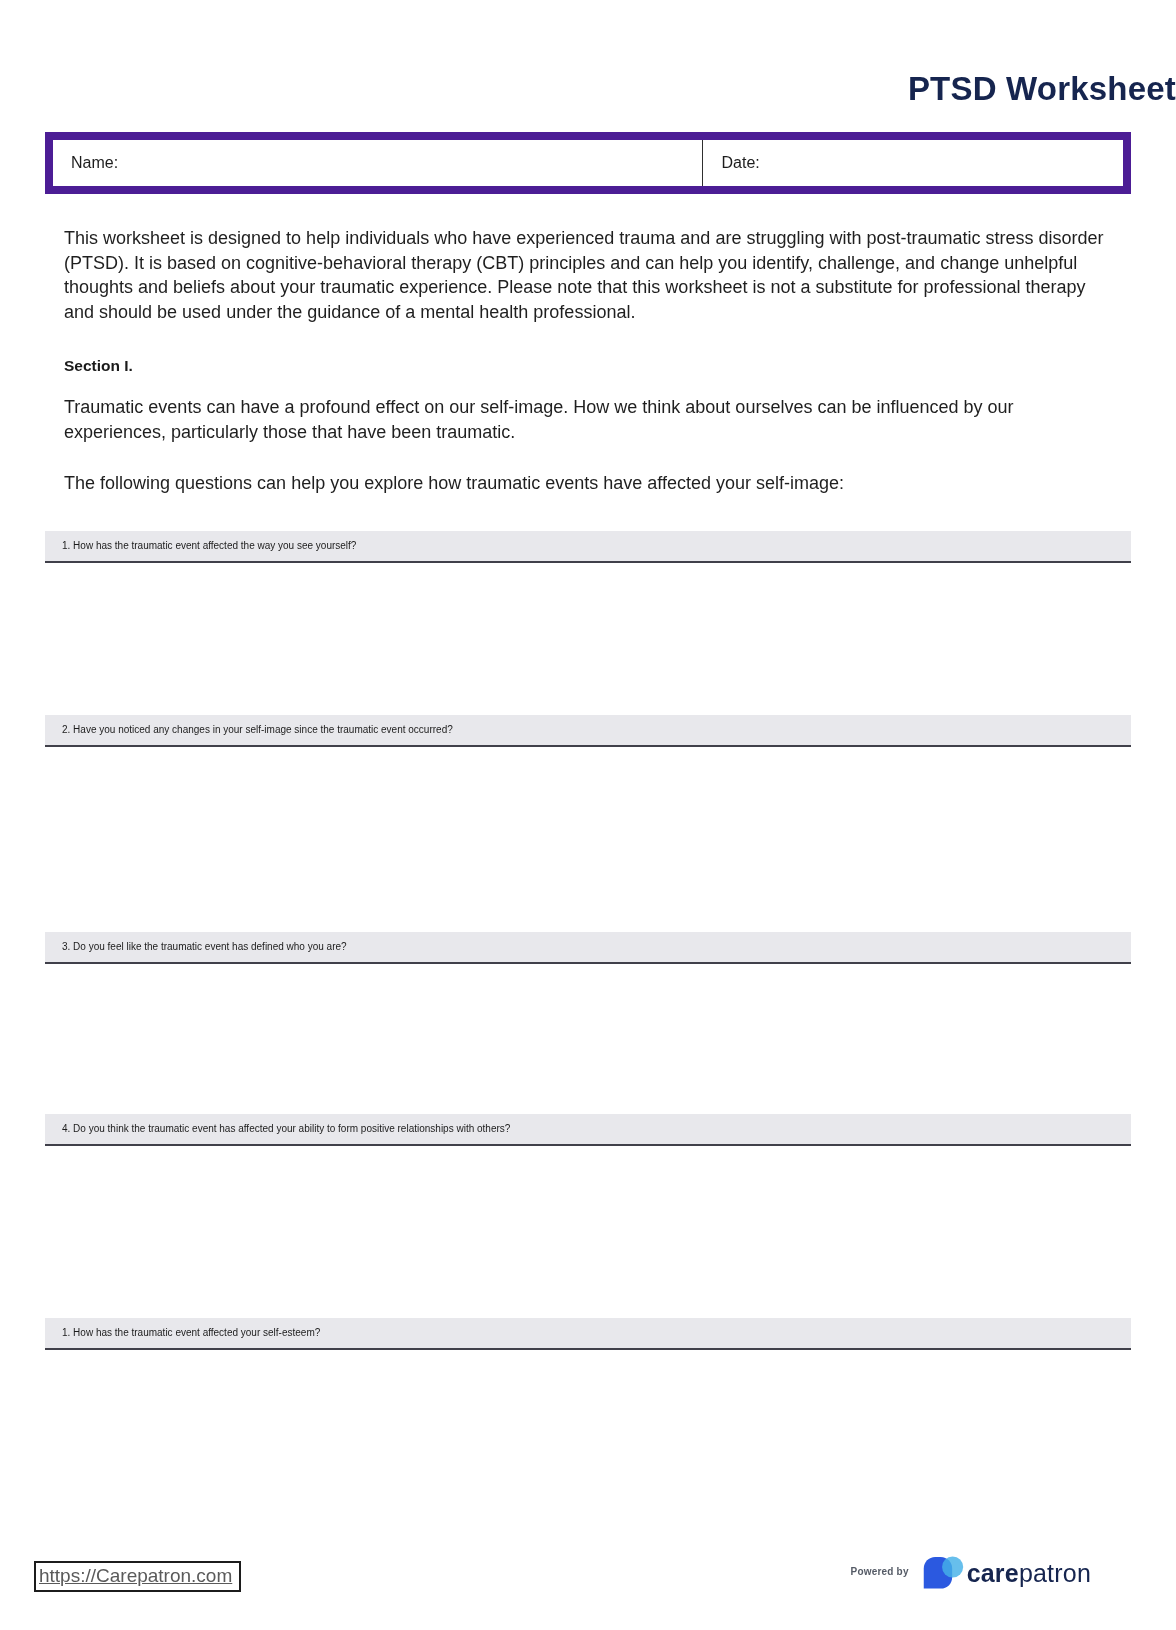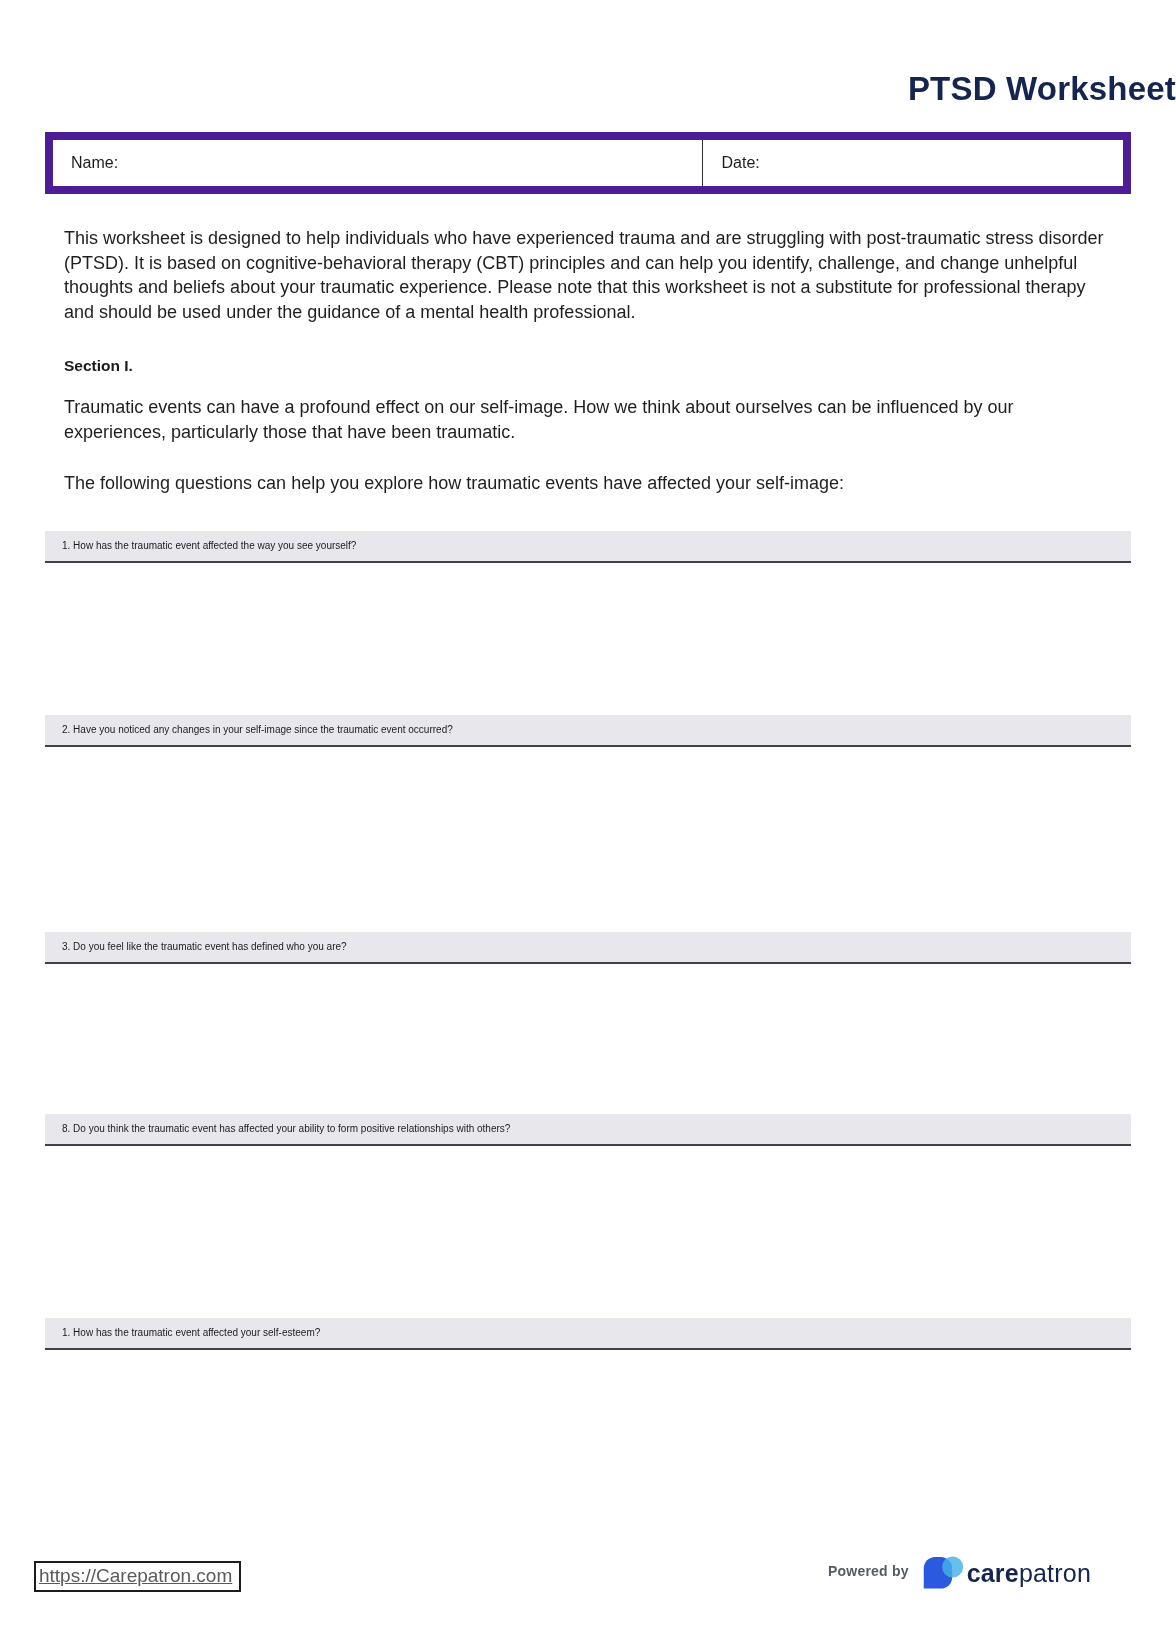--- a/index.html
+++ b/index.html
@@ -87,21 +87,21 @@
     color: #5a5a5a;
     text-decoration: underline;
     cursor: pointer;
   }
   .brand-area {
     display: flex;
     align-items: center;
     gap: 12px;
   }
   .powered-by {
-    font-size: 14px;
+    font-size: 10px;
     font-weight: 700;
     color: #555b66;
     letter-spacing: 0.2px;
     padding-bottom: 4px;
   }
   .brand-logo { display: flex; align-items: center; gap: 2px; }
   .brand-icon { width: 44px; height: 38px; display: block; }
   .brand-name { font-size: 25px; color: #16254f; letter-spacing: 0.2px; }
   .brand-name .bold { font-weight: 700; }
 </style>
@@ -138,21 +138,21 @@
     <div class="q-header">2. Have you noticed any changes in your self-image since the traumatic event occurred?</div>
     <div class="q-space s2"></div>
   </div>
 
   <div class="q-block">
     <div class="q-header">3. Do you feel like the traumatic event has defined who you are?</div>
     <div class="q-space s3"></div>
   </div>
 
   <div class="q-block">
-    <div class="q-header">8. Do you think the traumatic event has affected your ability to form positive relationships with others?</div>
+    <div class="q-header">4. Do you think the traumatic event has affected your ability to form positive relationships with others?</div>
     <div class="q-space s4"></div>
   </div>
 
   <div class="q-block">
     <div class="q-header">1. How has the traumatic event affected your self-esteem?</div>
     <div class="q-space s5"></div>
   </div>
 
   <div class="footer">
     <div class="site-link-box">

